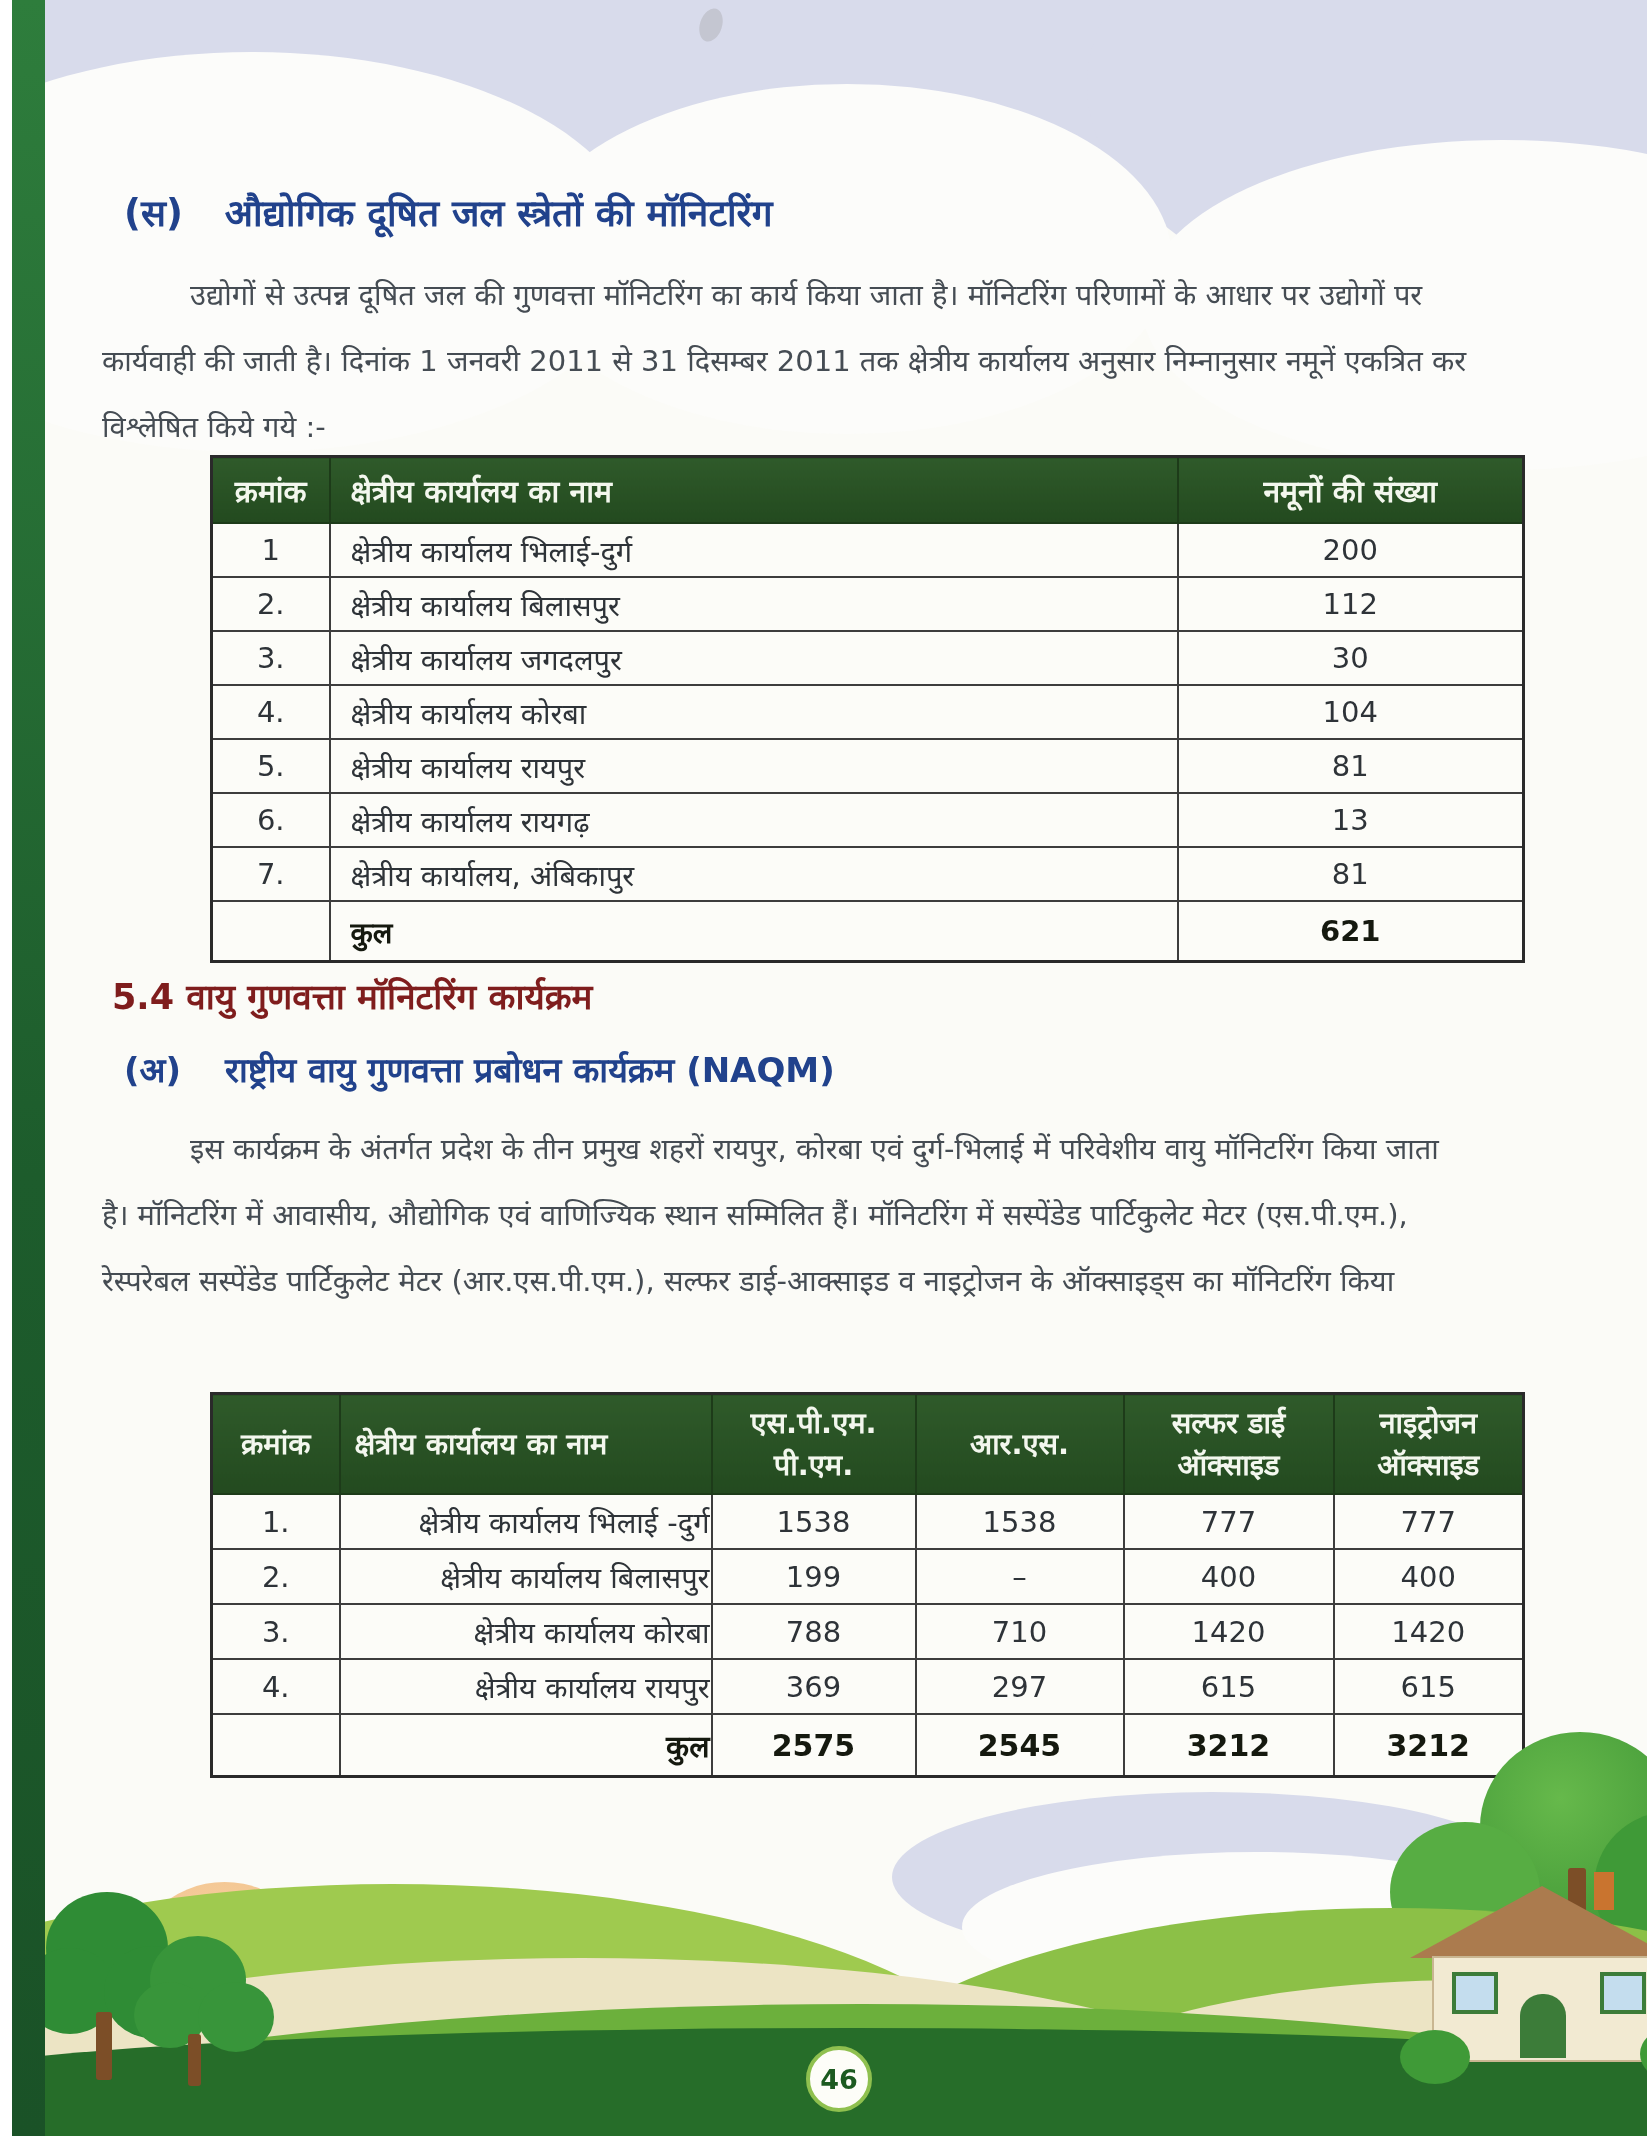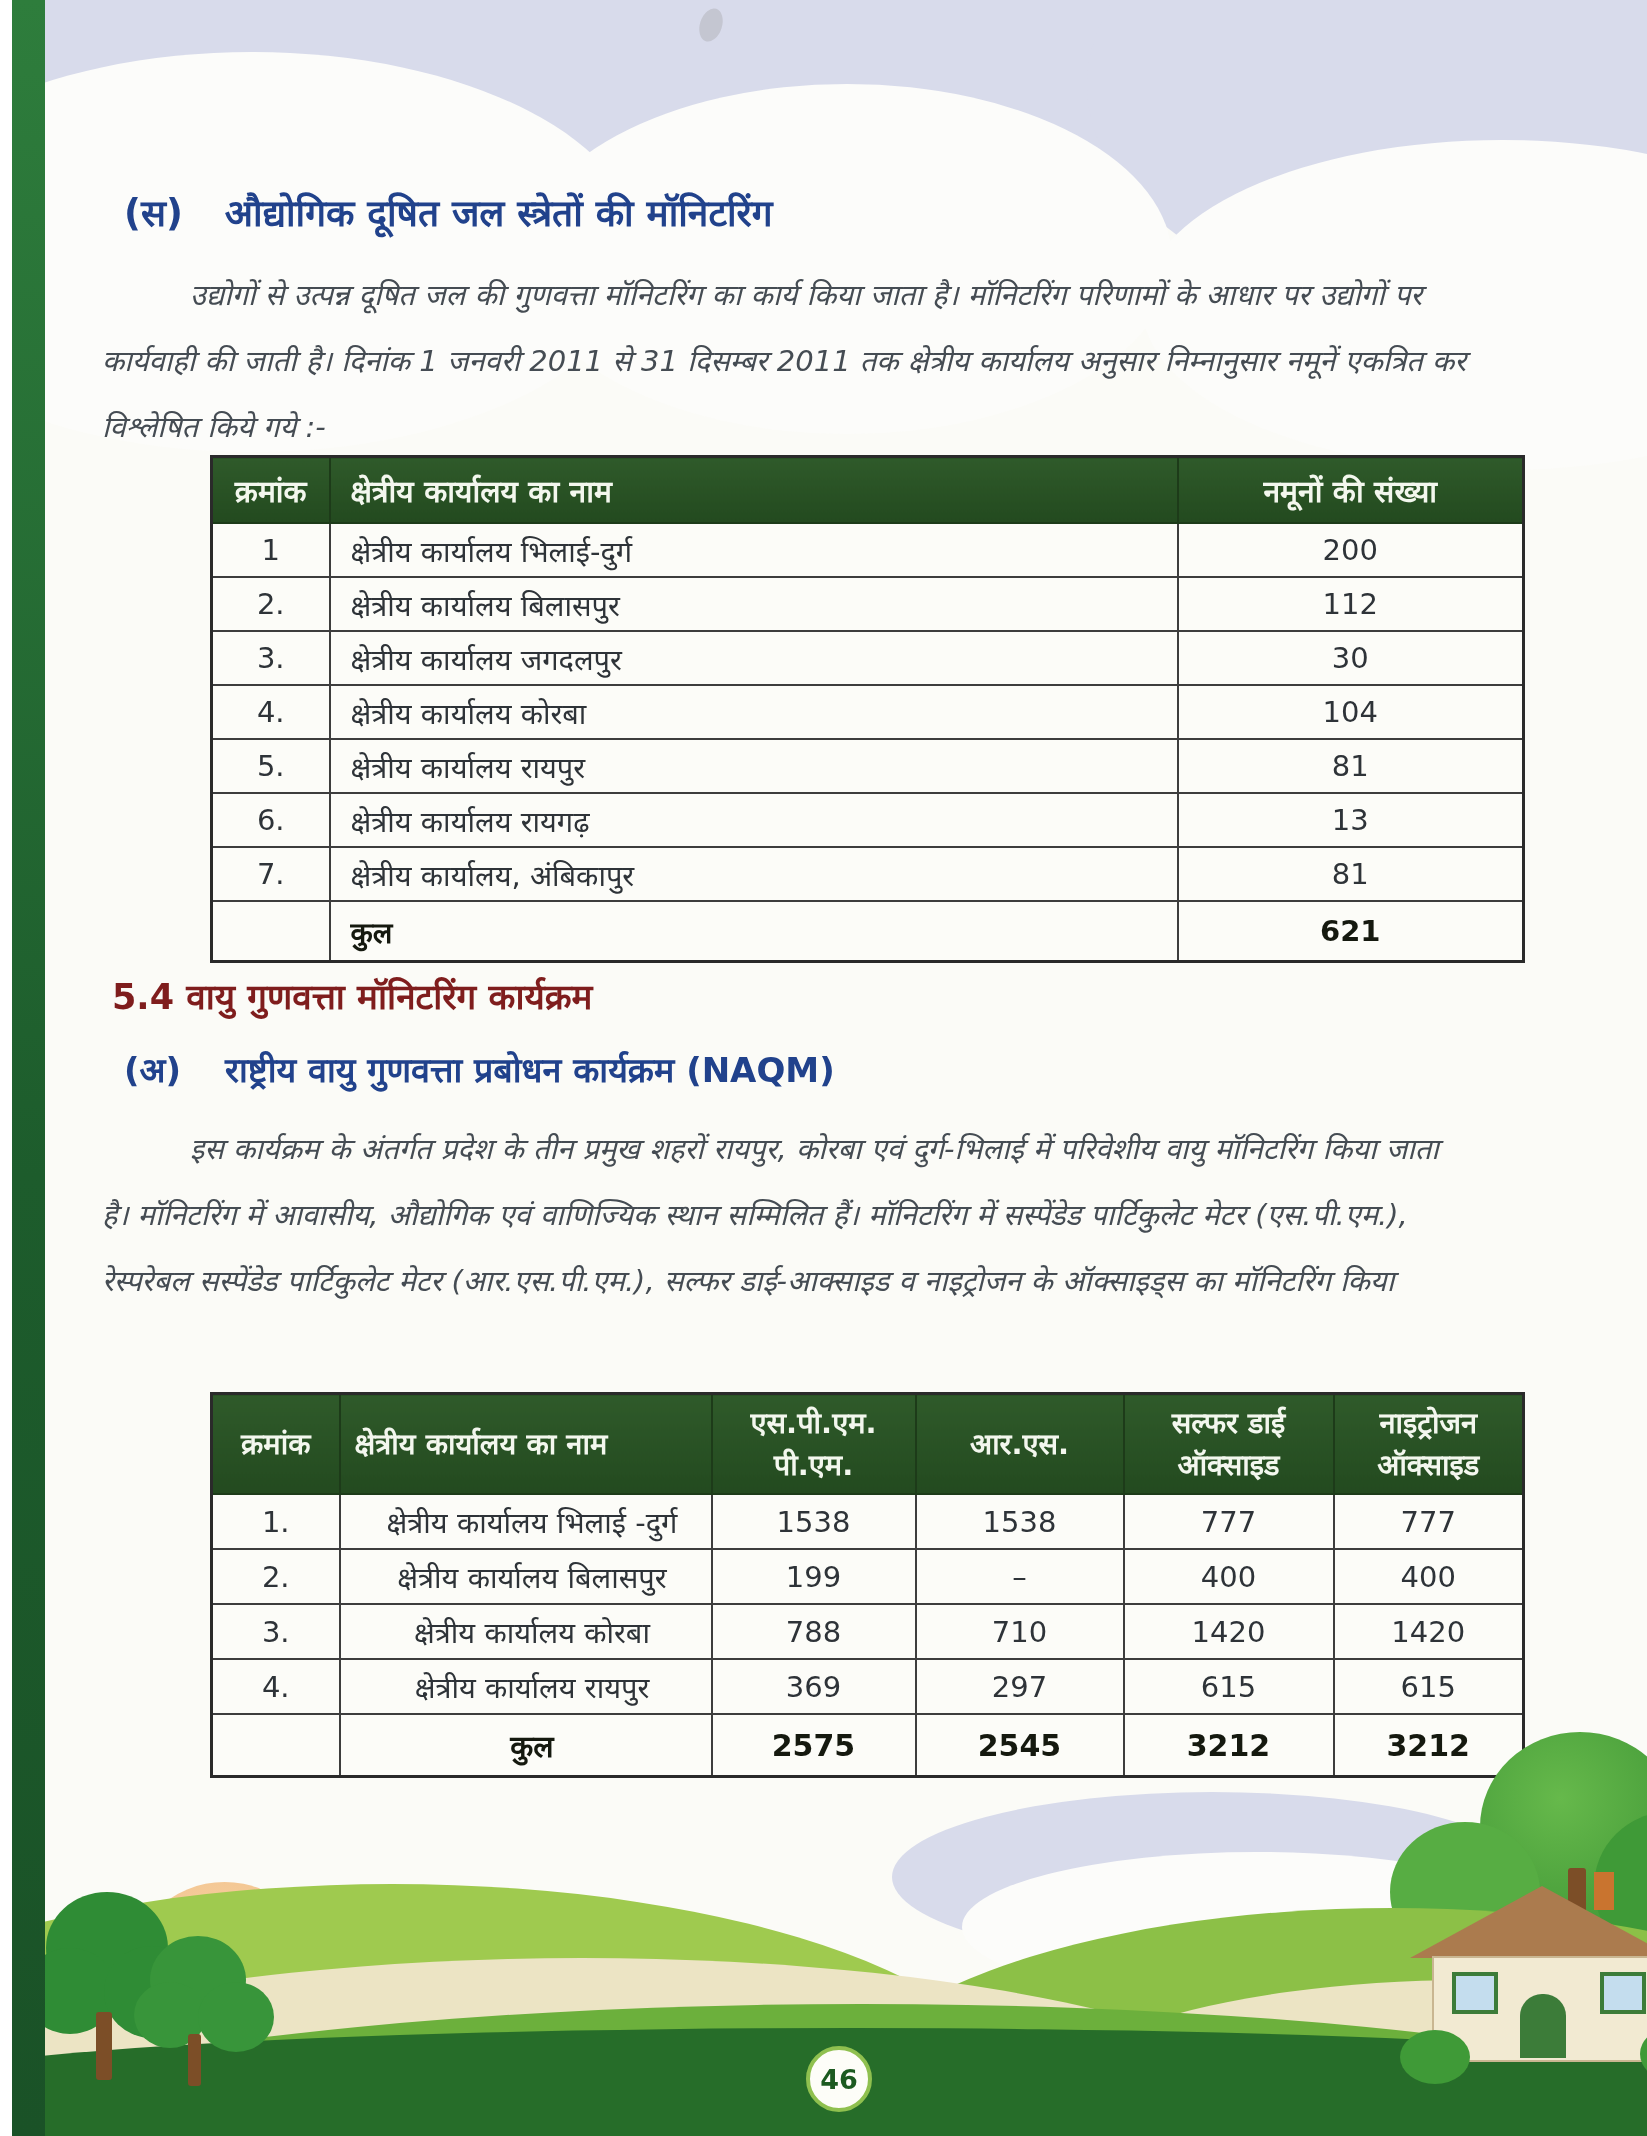--- a/index.html
+++ b/index.html
@@ -14,21 +14,21 @@
   .cloud.c2{left:510px;top:84px;width:650px;height:350px;}
   .cloud.c3{left:1130px;top:140px;width:720px;height:330px;}
   .smudge{position:absolute;left:688px;top:8px;width:22px;height:34px;background:#b4b4bc;border-radius:50%;opacity:.55;transform:rotate(18deg);}
 
   .spine{position:absolute;left:0;top:0;width:33px;height:100%;background:linear-gradient(180deg,#2e7d3c,#1d5c2c 55%,#1a5227);z-index:30;}
   .edge-r{position:absolute;right:0;top:0;width:5px;height:100%;background:#cfcfcf;opacity:.45;z-index:30;}
 
   
   .heading-s{position:absolute;left:112px;top:186px;width:1480px;color:#21428c;font-size:37px;font-weight:bold;}
   .heading-s .h-label{display:inline-block;margin-right:42px;}
-  .para{position:absolute;color:#454c53;font-size:29px;font-style:italic;}
+  .para{position:absolute;color:#454c53;font-size:29px;}
   .para .pline{height:66px;line-height:66px;white-space:nowrap;}
   .para .indent{padding-left:88px;}
   .para1{left:90px;top:262px;width:1520px;}
   .para2{left:90px;top:1116px;width:1520px;}
   .heading-54{position:absolute;left:100px;top:972px;color:#7f1d1d;font-size:35px;font-weight:bold;}
   .heading-a{position:absolute;left:112px;top:1046px;color:#21428c;font-size:34px;font-weight:bold;}
   .heading-a .h-label{display:inline-block;margin-right:44px;}
 
   
   table.t{position:absolute;border-collapse:collapse;background:#fcfcf8;table-layout:fixed;}
@@ -41,21 +41,21 @@
   .t1 td{height:50px;font-size:29px;}
   .t1 .c-serial{text-align:center;}
   .t1 .c-name{text-align:left;padding-left:20px;}
   .t1 .c-val{text-align:center;}
   .t1 .total td{font-weight:bold;height:56px;color:#15190f;}
 
   .t2{left:198px;top:1392px;width:1312px;}
   .t2 th{height:96px;font-size:29px;line-height:42px;white-space:pre-line;vertical-align:middle;}
   .t2 td{height:51px;font-size:29px;}
   .t2 .c-serial{text-align:center;}
-  .t2 .c-name{text-align:center;padding-left:14px;}
+  .t2 .c-name{text-align:right;padding-left:14px;}
   .t2 .c-num{text-align:center;}
   .t2 th.c-name{text-align:left;padding-left:14px;}
   .t2 .total td{font-weight:bold;height:58px;color:#15190f;font-size:30px;}
 
   
   .dec{position:absolute;border-radius:50%;}
   .lav-b{left:880px;top:1792px;width:640px;height:170px;background:#d8dbeb;}
   .cloud-b{left:950px;top:1852px;width:590px;height:150px;background:#fcfcfa;border-radius:50%;position:absolute;}
   .sun{left:115px;top:1882px;width:195px;height:195px;background:radial-gradient(circle at 45% 40%,#f8d3a6,#f0bd84);}
   .foliage{position:absolute;border-radius:50%;}

